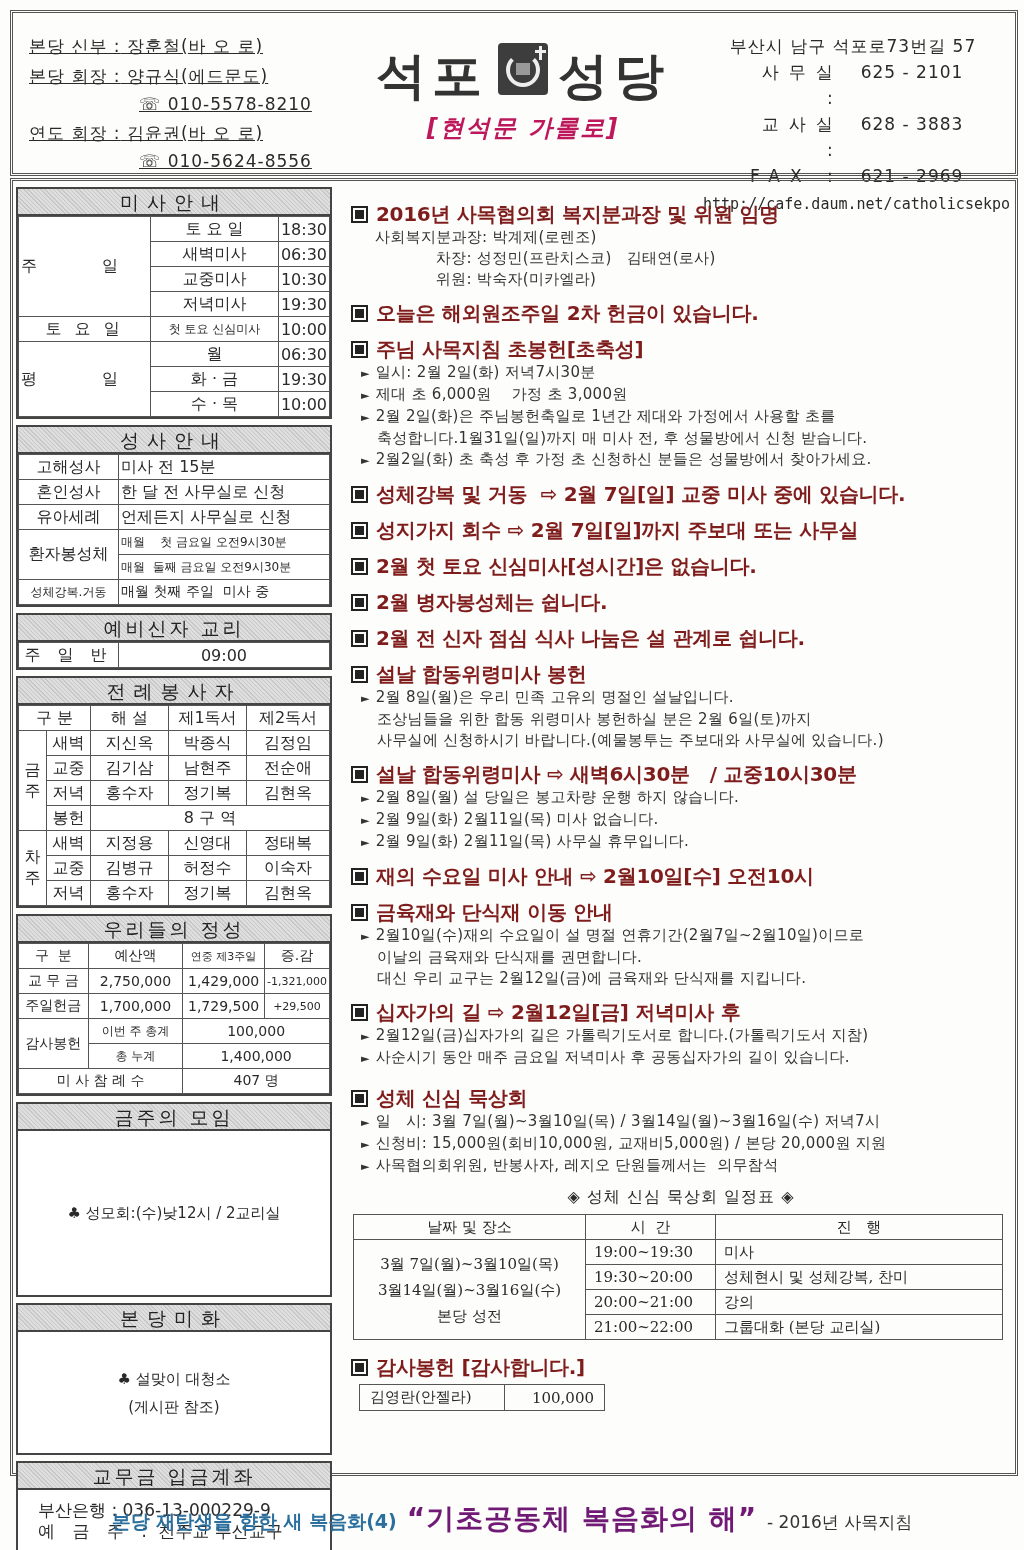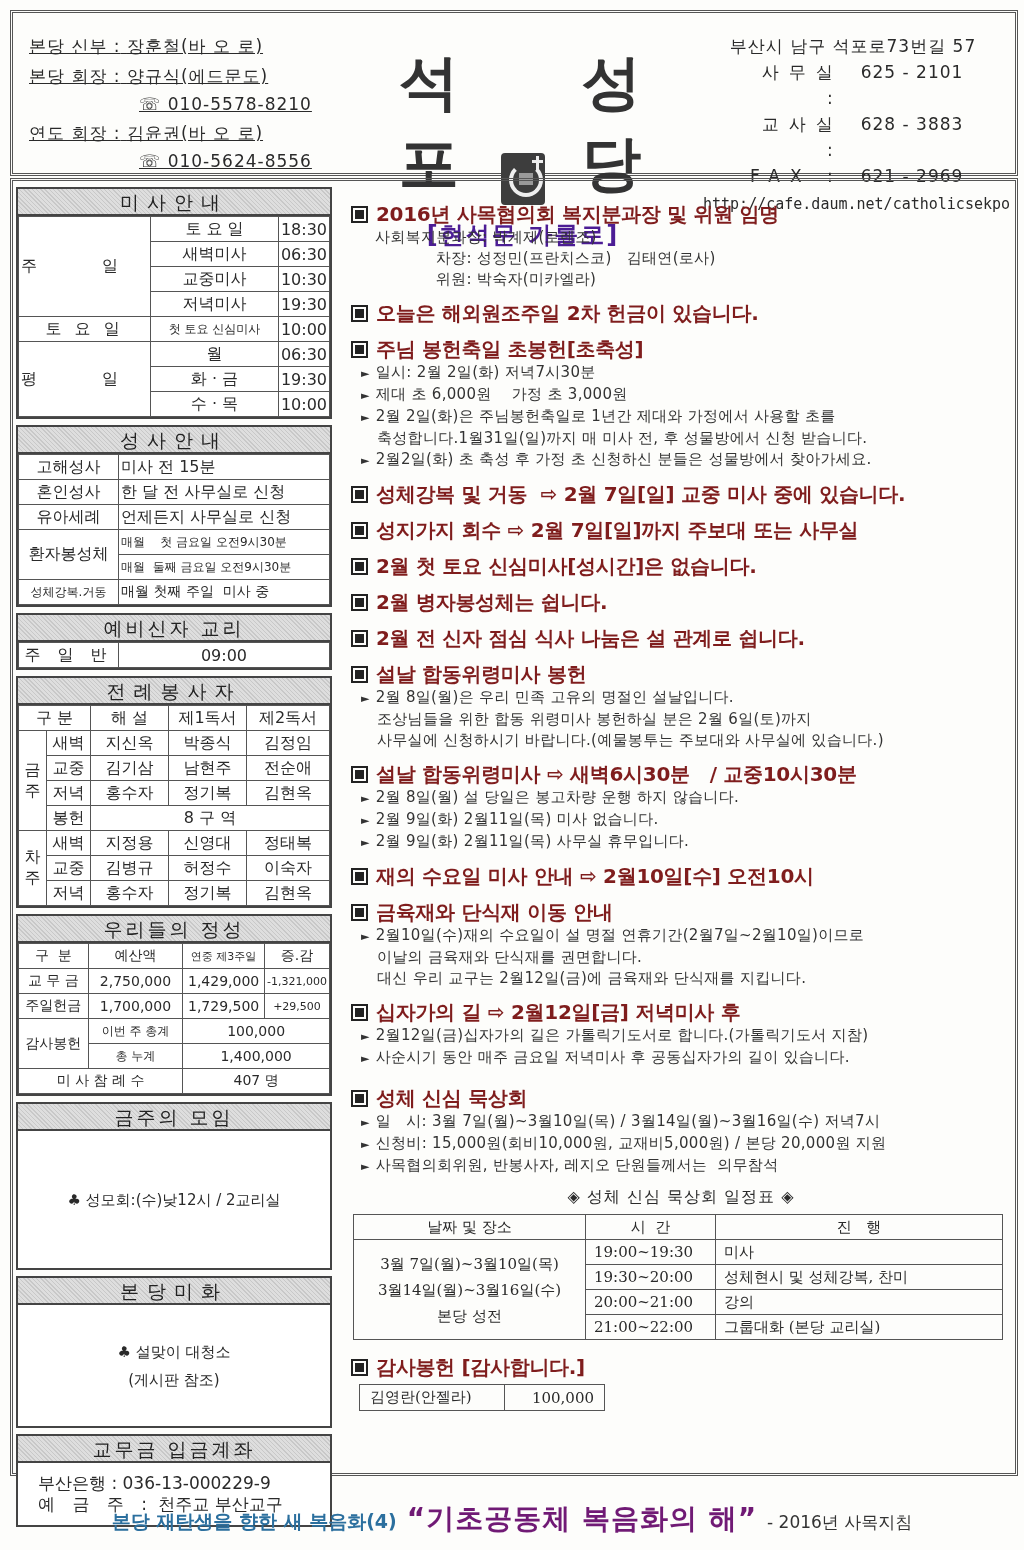--- a/index.html
+++ b/index.html
@@ -4,27 +4,27 @@
 <style>
   * { box-sizing: border-box; margin: 0; padding: 0; }
   html, body { width: 1024px; height: 1550px; background: #fdfdfb; overflow: hidden; }
   body { font-family: "DejaVu Sans", "Liberation Sans", sans-serif; color: #2a2a2a; position: relative; }
 
   
   .header { position: absolute; left: 10px; top: 10px; width: 1008px; height: 166px; border: 3px double #555; background: #fdfdfb; }
   .hdr-left { position: absolute; left: 16px; top: 18px; font-size: 17px; line-height: 30px; letter-spacing: 1px; text-decoration: underline; }
   .hdr-left .phone { padding-left: 110px; line-height: 27px; }
   .hdr-center { position: absolute; left: 360px; top: 30px; width: 300px; text-align: center; }
-  .church-name { font-size: 60px; font-weight: bold; color: #333; letter-spacing: 6px; display: flex; align-items: flex-end; justify-content: center; gap: 10px; font-family: "DejaVu Sans", sans-serif; }
+  .church-name { font-size: 50px; font-weight: bold; color: #333; letter-spacing: 6px; display: flex; align-items: flex-start; justify-content: center; gap: 10px; font-family: "DejaVu Sans", sans-serif; }
   .logo { width: 50px; height: 52px; background: #3d3d3d; border-radius: 4px; position: relative; display: inline-block; }
   .logo .ring { position: absolute; left: 8px; top: 10px; width: 34px; height: 34px; border: 4px solid #eee; border-radius: 50%; border-top-color: transparent; }
   .logo .cross-v { position: absolute; right: 6px; top: 3px; width: 3px; height: 14px; background: #eee; }
   .logo .cross-h { position: absolute; right: 2px; top: 7px; width: 11px; height: 3px; background: #eee; }
   .logo .inner { position: absolute; left: 18px; top: 20px; width: 14px; height: 12px; background: #999; }
-  .subtitle { font-size: 24px; font-weight: bold; color: #4c1d95; margin-top: 14px; letter-spacing: 2px; }
+  .subtitle { font-size: 24px; font-weight: bold; color: #be185d; margin-top: 2px; letter-spacing: 2px; font-style: italic; }
   .hdr-right { position: absolute; left: 690px; top: 20px; width: 300px; text-align: center; font-size: 17px; line-height: 26px; letter-spacing: 1px; }
   .hdr-right .row { display: flex; justify-content: center; gap: 18px; }
   .hdr-right .row .lbl { letter-spacing: 10px; width: 100px; text-align: right; }
   .hdr-right .url { font-family: "DejaVu Sans Mono", monospace; font-size: 15px; letter-spacing: 0; margin-top: 2px; }
 
   
   .main { position: absolute; left: 10px; top: 178px; width: 1008px; height: 1298px; border: 3px double #555; }
 
   
   .left { position: absolute; left: 3px; top: 6px; width: 316px; }
@@ -307,21 +307,21 @@
         <tr>
               <td colspan="2">미 사 참 례 수</td>
               <td colspan="2">407 명</td>
             </tr>
       </tbody>
         </table>
     </div>
 
     <div class="box">
       <div class="box-title" style="letter-spacing:3px">금주의 모임</div>
-      <div class="box-body-center" style="height:137px">
+      <div class="box-body-center" style="height:164px">
         <div>♣ 성모회:(수)낮12시 / 2교리실</div>
       </div>
     </div>
 
     <div class="box">
       <div class="box-title">본당미화</div>
       <div class="box-body-center" style="height:121px">
         <div>♣ 설맞이 대청소</div>
         <div>(게시판 참조)</div>
       </div>
@@ -351,21 +351,21 @@
     <div class="notice">
       <div class="n-title">
           <span class="sq"></span>
           <span>오늘은 해외원조주일 2차 헌금이 있습니다.</span>
         </div>
     </div>
 
     <div class="notice">
       <div class="n-title">
           <span class="sq"></span>
-          <span>주님 봉헌축일 초봉헌[초축성]</span>
+          <span>주님 사목지침 초봉헌[초축성]</span>
         </div>
       <div class="n-line bul"><span class="tri">►</span><span>일시: 2월 2일(화) 저녁7시30분</span></div>
       <div class="n-line bul" style="white-space:pre"><span class="tri">►</span><span>제대 초 6,000원    가정 초 3,000원</span></div>
       <div class="n-line bul"><span class="tri">►</span><span>2월 2일(화)은 주님봉헌축일로 1년간 제대와 가정에서 사용할 초를</span></div>
       <div class="n-line cont">축성합니다.1월31일(일)까지 매 미사 전, 후 성물방에서 신청 받습니다.</div>
       <div class="n-line bul"><span class="tri">►</span><span>2월2일(화) 초 축성 후 가정 초 신청하신 분들은 성물방에서 찾아가세요.</span></div>
     </div>
 
     <div class="notice">
       <div class="n-title" style="white-space:pre"><span class="sq"></span><span>성체강복 및 거동  ⇨ 2월 7일[일] 교중 미사 중에 있습니다.</span></div>

